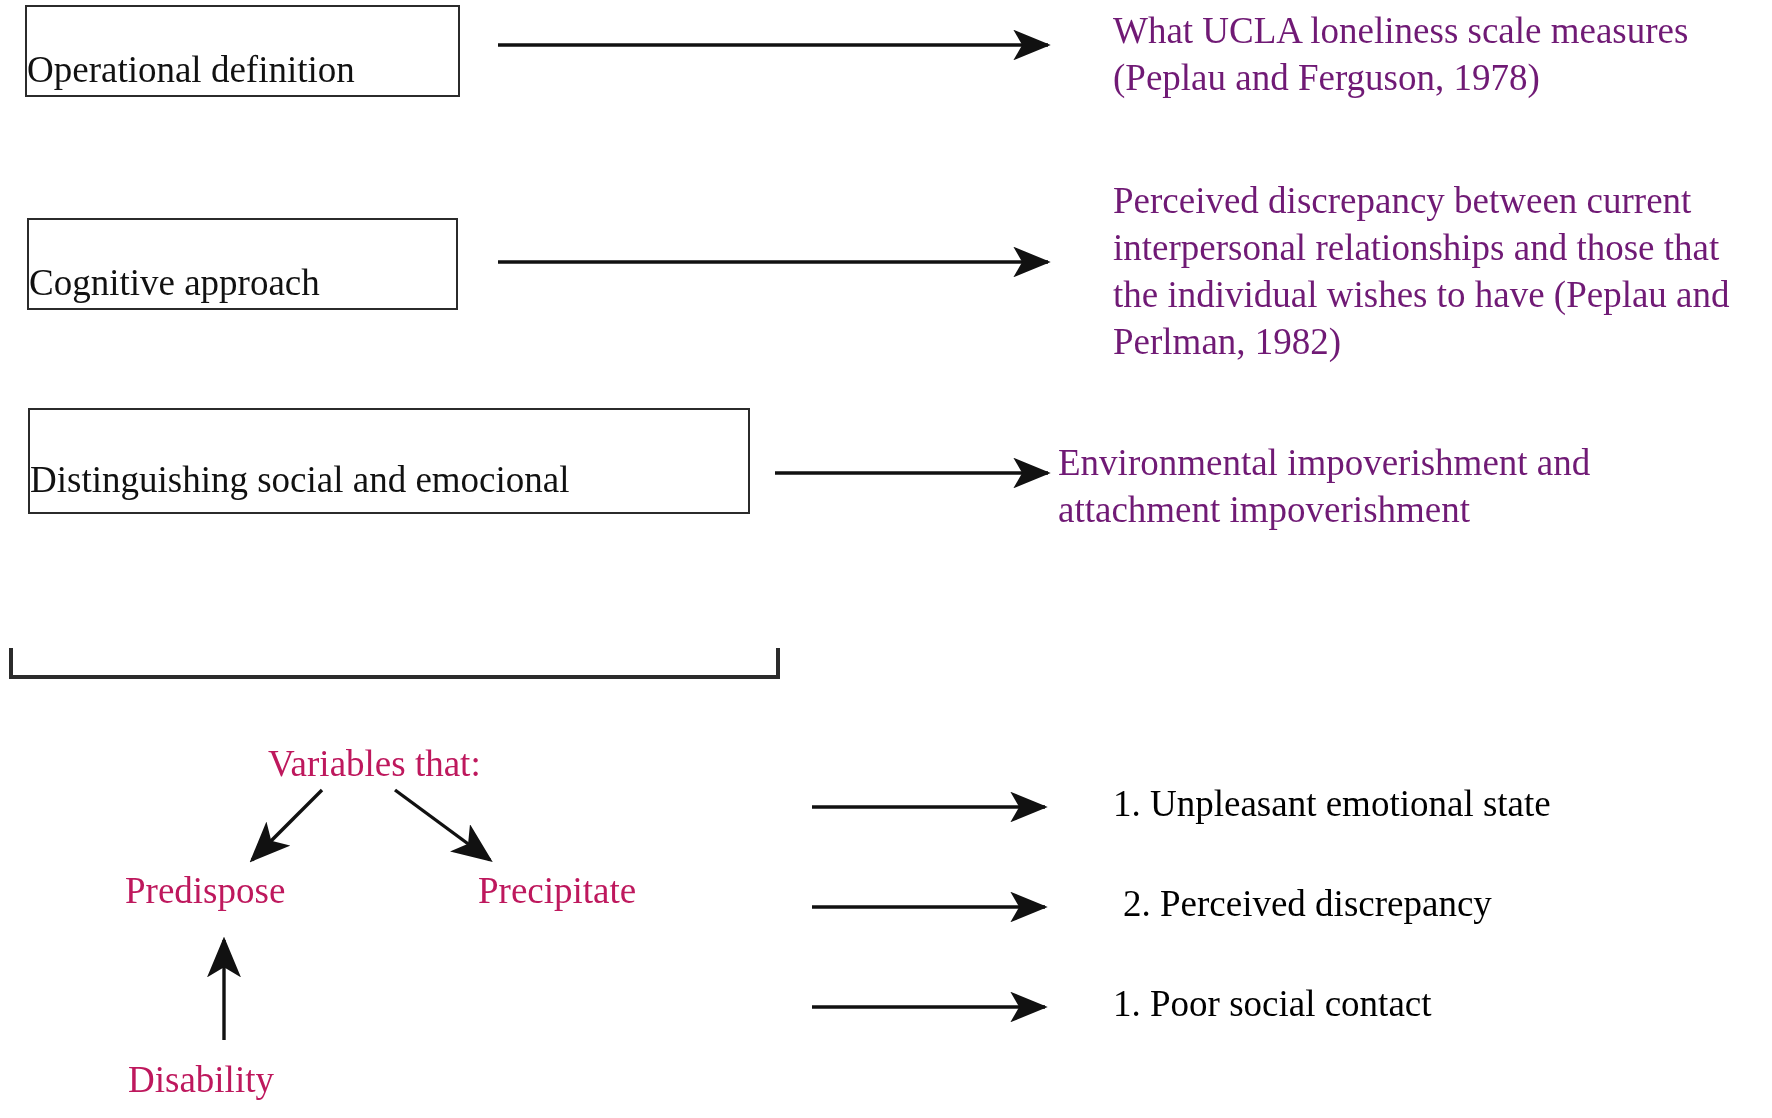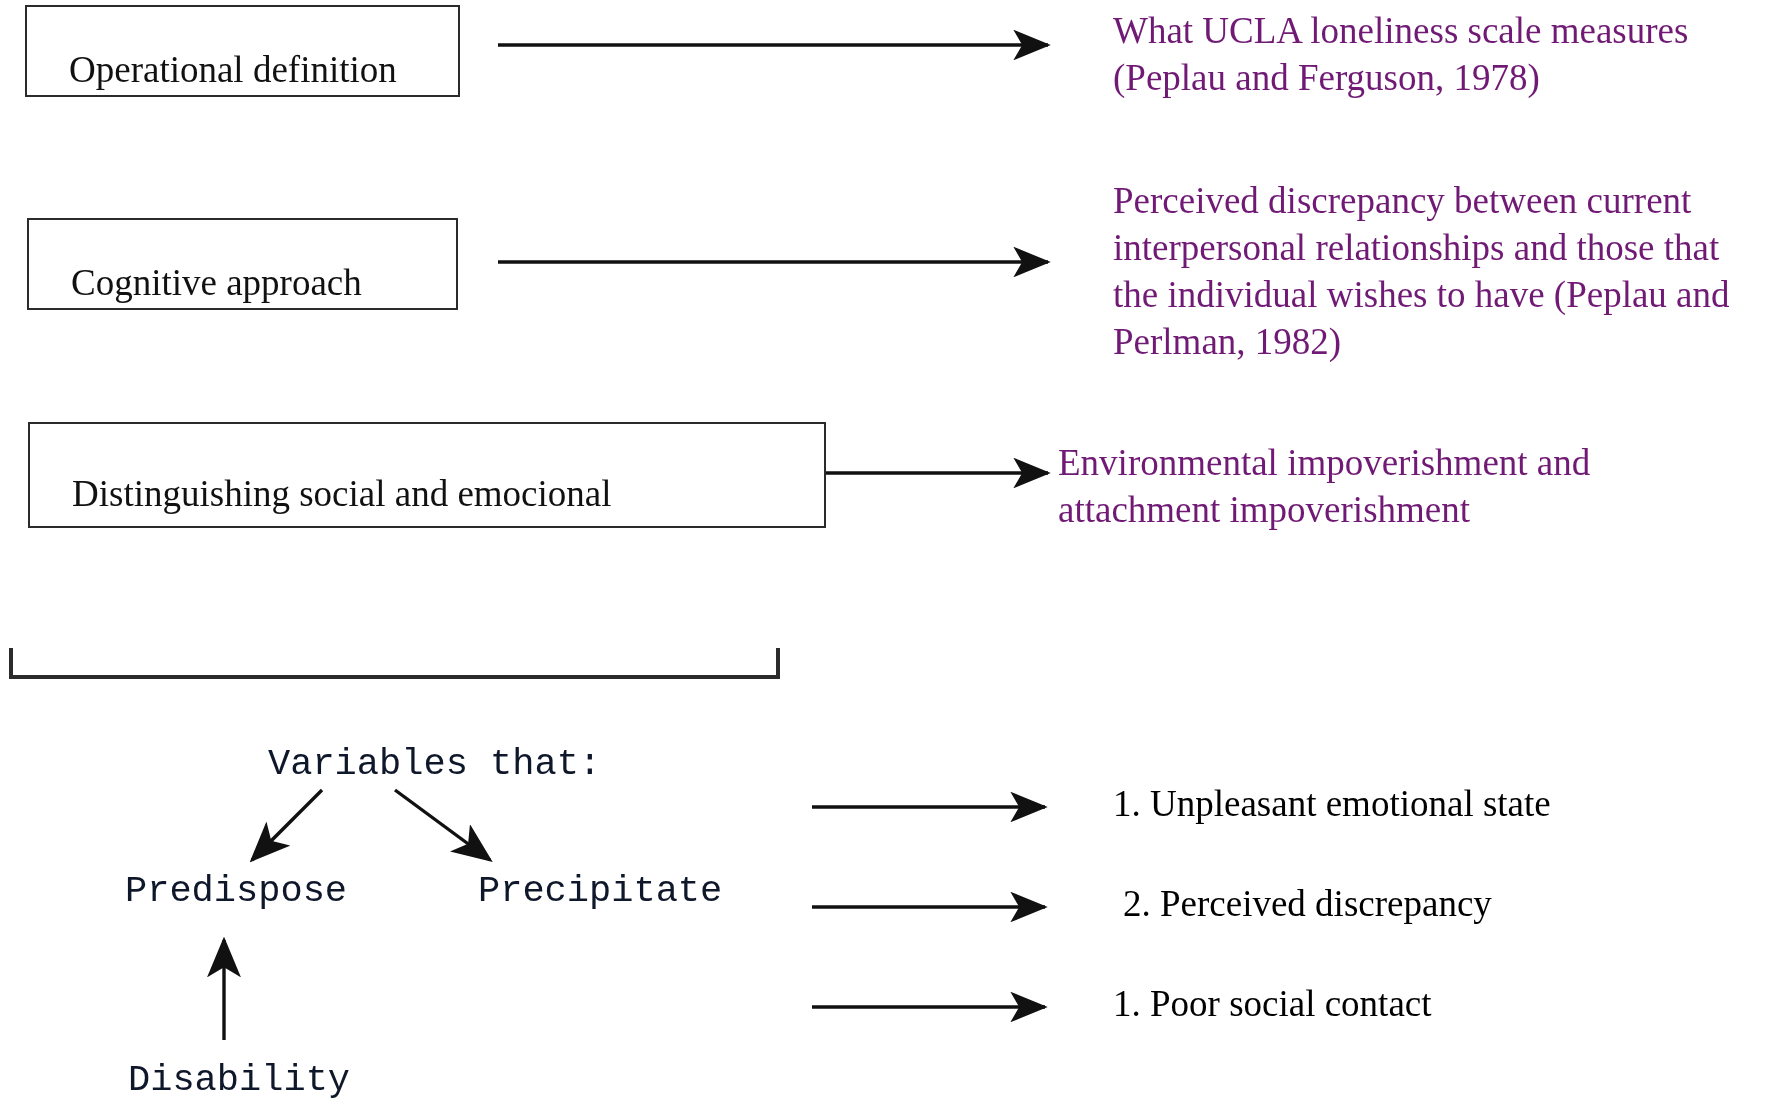--- a/index.html
+++ b/index.html
@@ -29,52 +29,50 @@
   }
   .node-box {
     position: absolute;
     box-sizing: border-box;
     border: 2px solid #2b2b2b;
     background: #ffffff;
     display: flex;
     align-items: center;
   }
   .node-box .node-label {
-    padding-left: 42px;
     font-size: 37px;
     line-height: 1.1;
     white-space: nowrap;
     color: #111111;
     margin-top: 38px;
   }
   .rhs-text {
     position: absolute;
     font-size: 37px;
     line-height: 1.27;
     color: #701a75;
   }
   .plain-label {
     position: absolute;
     font-size: 37px;
     line-height: 1.1;
     white-space: nowrap;
-    color: #0f172a;
-    font-family: Liberation Mono, monospace;
+    color: #be185d;
   }
   .list-item {
     position: absolute;
     font-size: 37px;
     line-height: 1.1;
     white-space: nowrap;
     color: #000000;
   }
   
   #box-operational   { left: 25px;  top: 5px;   width: 435px; height: 92px; }
   #box-cognitive     { left: 27px;  top: 218px; width: 431px; height: 92px; text-align: right; }
-  #box-distinguish   { left: 28px;  top: 422px; width: 798px; height: 106px; }
+  #box-distinguish   { left: 28px;  top: 408px; width: 722px; height: 106px; }
 
   #text-operational  { left: 1113px; top: 8px;   width: 640px; }
   #text-cognitive    { left: 1113px; top: 178px; width: 660px; }
   #text-distinguish  { left: 1058px; top: 440px; width: 640px; }
 
   #label-variables   { left: 268px; top: 744px; }
   #label-predispose  { left: 125px; top: 871px; }
   #label-precipitate { left: 478px; top: 871px; }
   #label-disability  { left: 128px; top: 1060px; }
 

